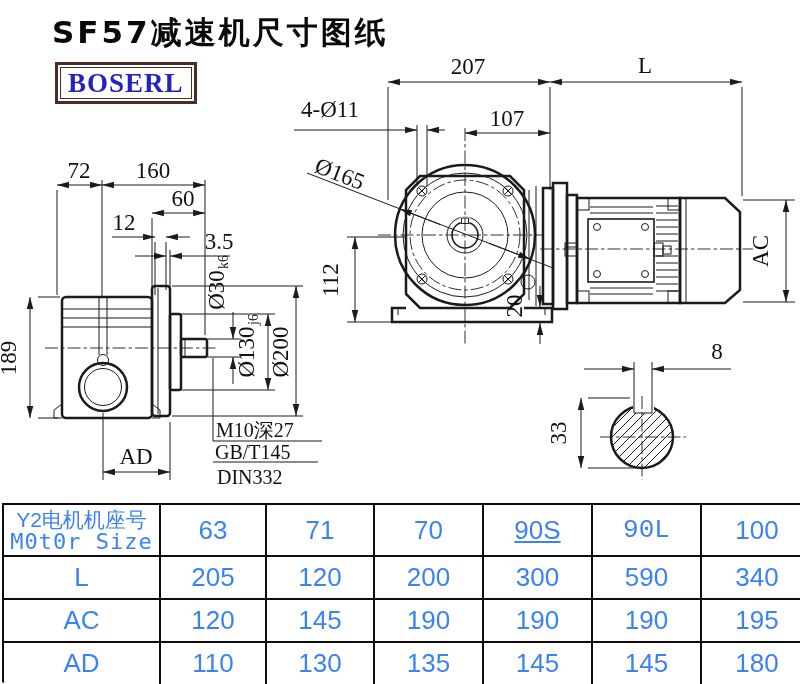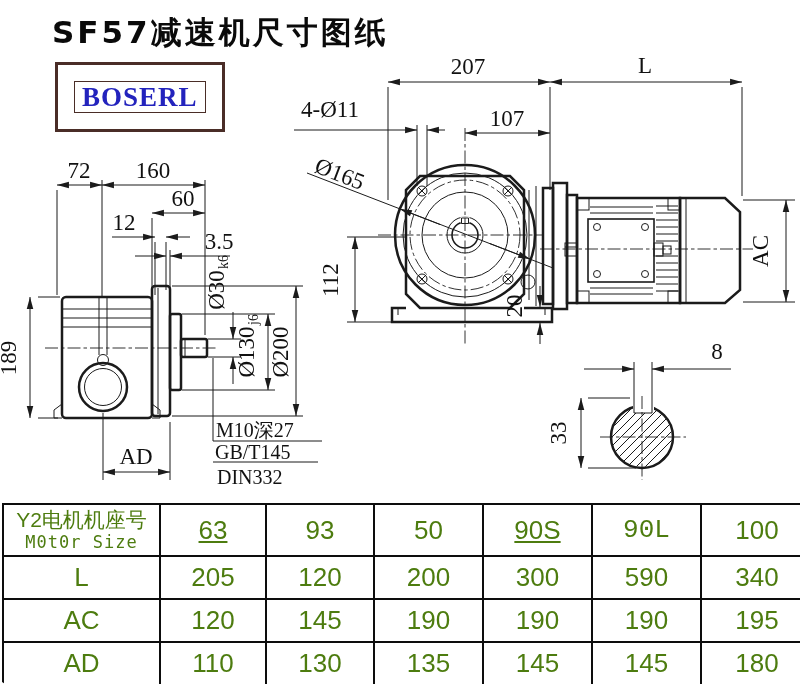--- a/index.html
+++ b/index.html
@@ -1,40 +1,40 @@
 <!DOCTYPE html>
 <html><head>
 <meta charset="utf-8">
 <style>
   html,body{margin:0;padding:0;background:#fff;}
   .page{position:relative;width:800px;height:684px;background:#fff;overflow:hidden;
         font-family:"Liberation Sans",sans-serif;border-radius:7px;}
   .title{position:absolute;left:52px;top:12px;font-family:"DejaVu Sans",sans-serif;
          font-weight:bold;font-size:31px;color:#0a0a0a;letter-spacing:3px;white-space:nowrap;}
-  .logo{position:absolute;left:55px;top:62px;border:3px solid #4a2d27;background:#fff;padding:16px;}
+  .logo{position:absolute;left:55px;top:62px;border:3px solid #4a2d27;background:#fff;padding:2px;}
   .logo-inner{border:1px solid #4a2d27;padding:0 7px;}
   .logo-text{font-family:"Liberation Serif",serif;font-weight:bold;font-size:27px;
              color:#2323bd;letter-spacing:1px;line-height:30px;}
   svg{position:absolute;left:0;top:0;}
   .s1{stroke:#1b1b1b;stroke-width:1;fill:none;}
   .s15{stroke:#1b1b1b;stroke-width:1.6;fill:none;}
   .s2{stroke:#1b1b1b;stroke-width:2.5;fill:none;}
   .cl{stroke:#1b1b1b;stroke-width:0.9;fill:none;stroke-dasharray:13 3 3.5 3;}
   .dt{font-family:"Liberation Serif",serif;font-size:23px;fill:#111;}
   .dts{font-family:"Liberation Serif",serif;font-size:14px;fill:#111;}
   .dtn{font-family:"Liberation Serif",serif;font-size:20px;fill:#111;}
   
   .dimtable{position:absolute;left:2px;top:503px;width:796px;height:179px;
             border-collapse:collapse;table-layout:fixed;}
   .dimtable td{border:2px solid #0d0d0d;text-align:center;vertical-align:middle;
-               font-size:26px;color:#4d7c0f;padding:0;}
+               font-size:26px;color:#3b82f6;padding:0;}
   .dimtable tr.hdr td{height:50px;}
   .dimtable tr.r td{height:41px;}
   .hd1{font-size:21px;line-height:24px;}
-  .hd2{font-family:"DejaVu Sans Mono",monospace;font-size:17px;line-height:20px;letter-spacing:1px;}
+  .hd2{font-family:"DejaVu Sans Mono",monospace;font-size:22px;line-height:20px;letter-spacing:1px;}
 </style>
 </head>
 <body>
 
 <div class="page">
 
   <div class="title">SF57减速机尺寸图纸</div>
 
   <div class="logo">
     <div class="logo-inner">
@@ -299,23 +299,23 @@
     </g>
   </svg>
 
   <table class="dimtable">
     <tbody>
         <tr class="hdr">
       <td style="width:155px;">
         <div class="hd1">Y2电机机座号</div>
         <div class="hd2">M0t0r Size</div>
       </td>
-      <td style="width:104px;text-decoration:underline;">63</td>
-      <td style="width:106px;">93</td>
-      <td style="width:107px;">50</td>
+      <td style="width:104px;">63</td>
+      <td style="width:106px;">71</td>
+      <td style="width:107px;">70</td>
       <td style="width:107px;text-decoration:underline;">90S</td>
       <td style="width:107px;font-family:Liberation Mono, monospace;">90L</td>
       <td style="width:110px;">100</td>
     </tr>
     <tr class="r">
       <td>L</td>
       <td>205</td>
       <td>120</td>
       <td>200</td>
       <td>300</td>

